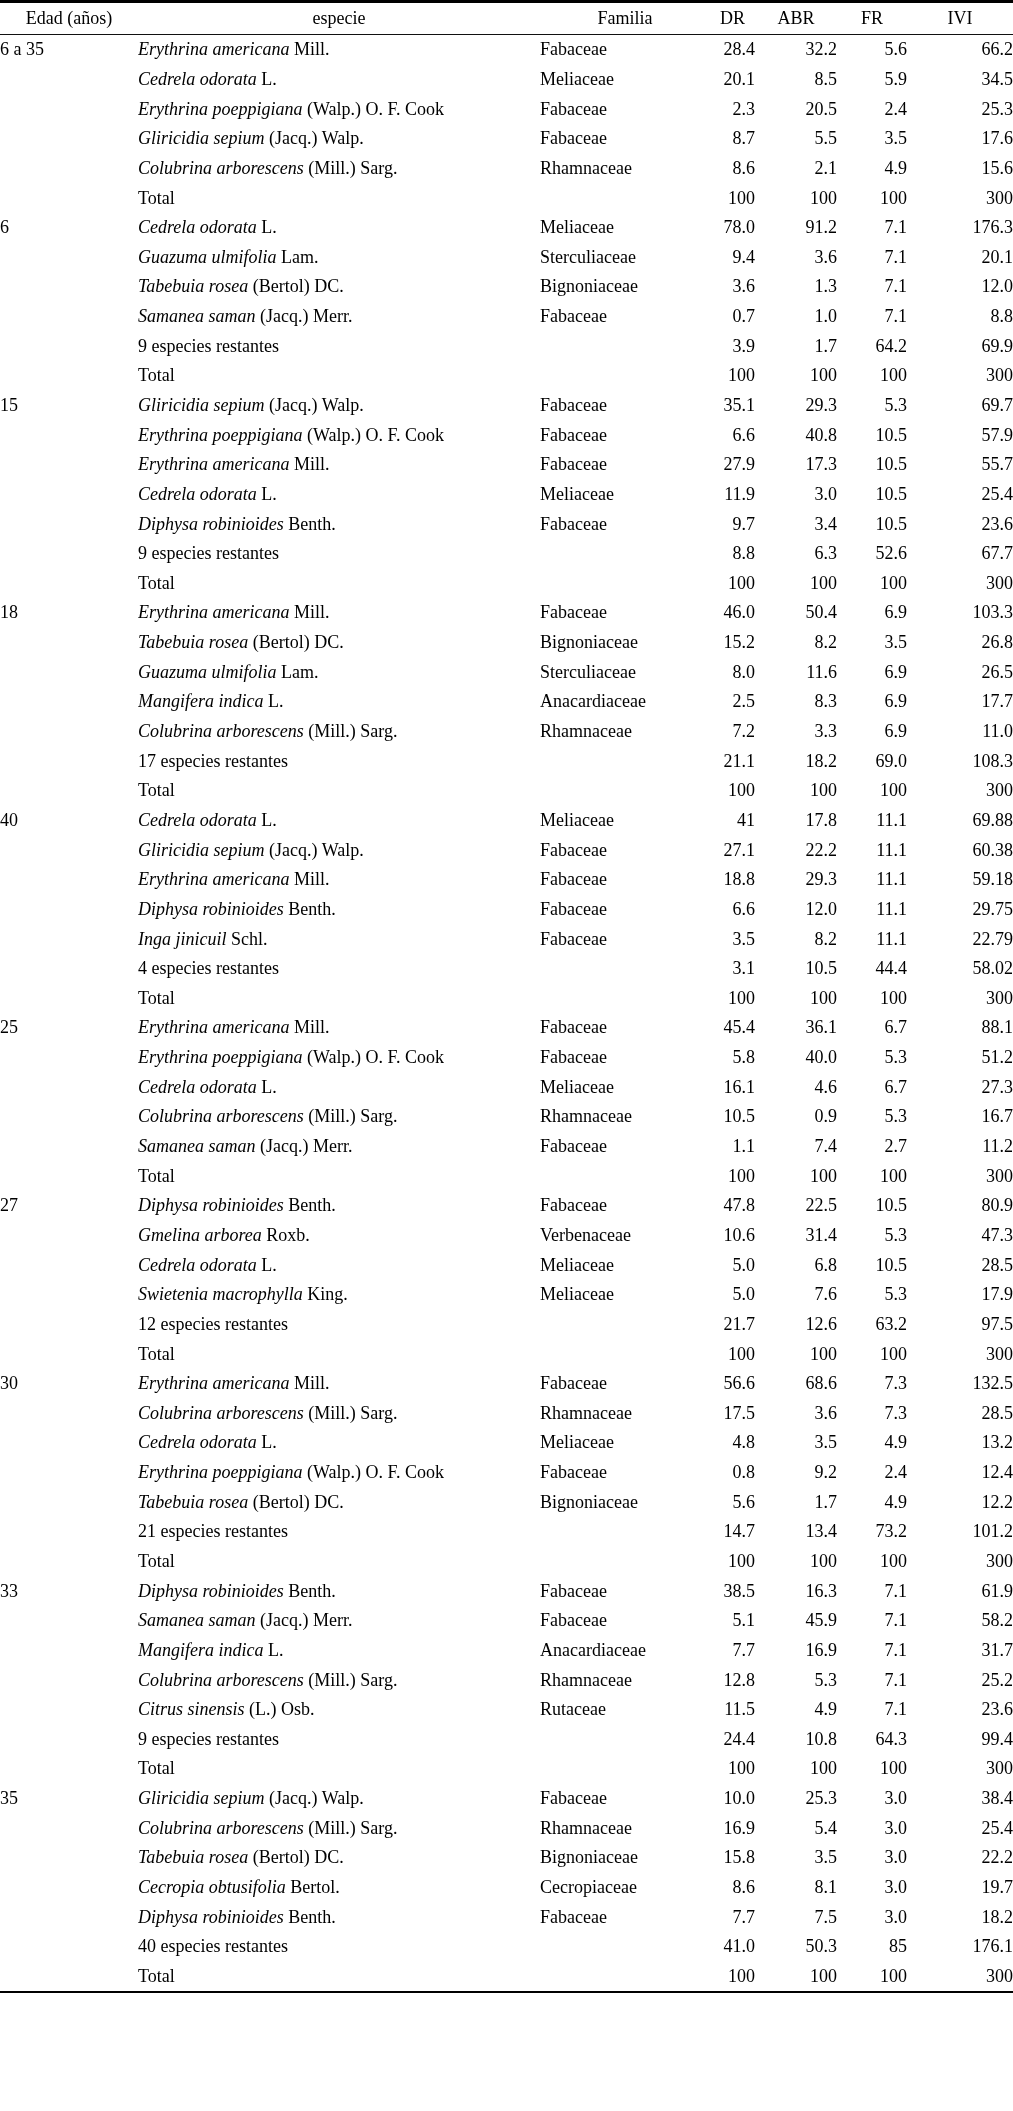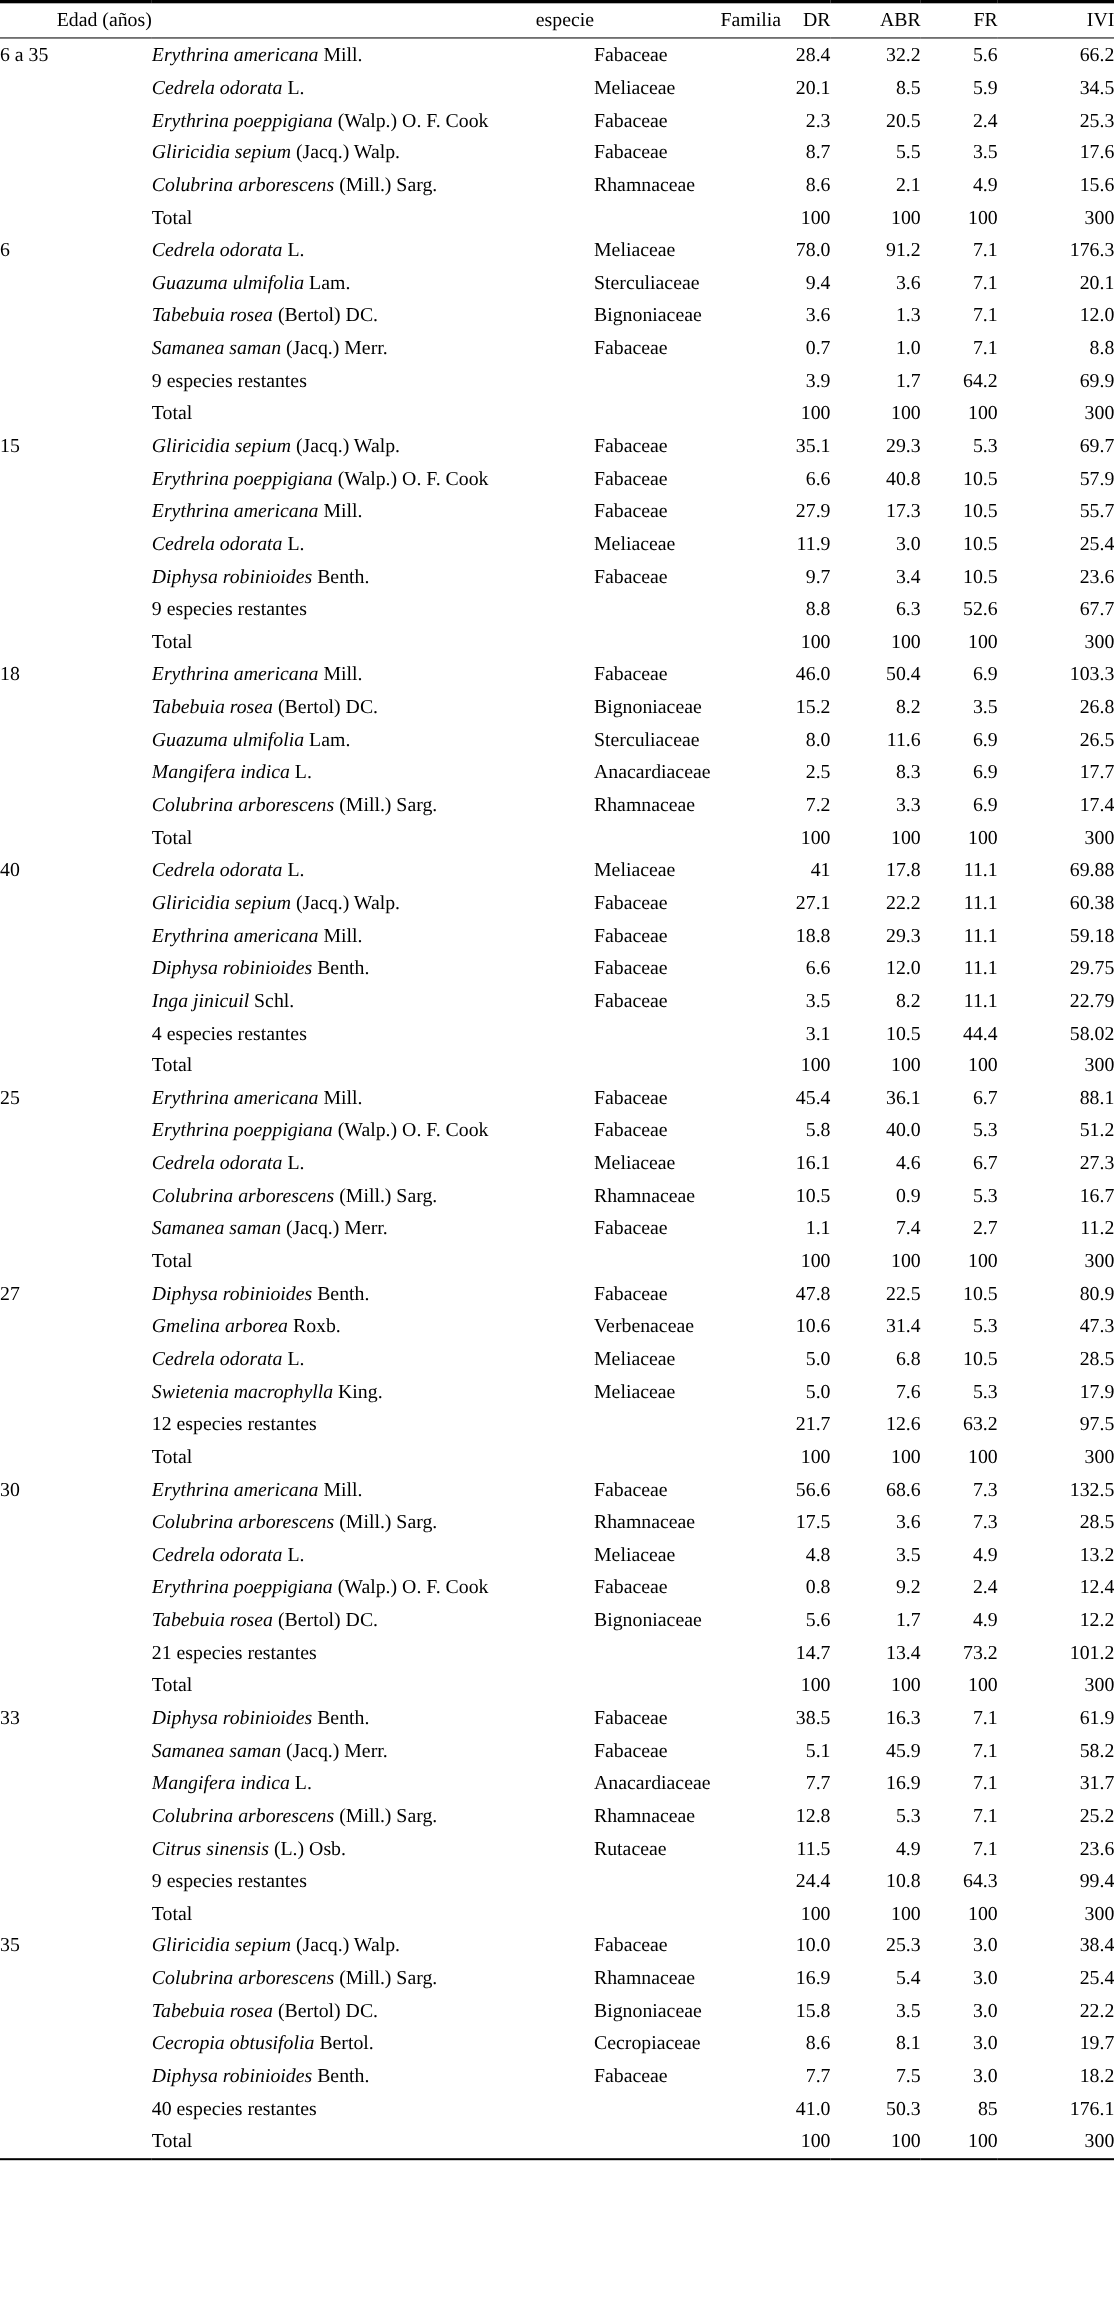--- a/index.html
+++ b/index.html
@@ -18,21 +18,21 @@
     table-layout: fixed;
     border-top: 3px solid #000;
     border-bottom: 2px solid #000;
     font-size: 18px;
   }
   .doc-table thead tr {
     border-bottom: 1.5px solid #111;
   }
   .doc-table th {
     font-weight: normal;
-    text-align: right;
+    text-align: center;
     height: 31px;
     padding: 0;
     vertical-align: middle;
     white-space: nowrap;
     overflow: hidden;
   }
   .doc-table td {
     height: 29.65px;
     padding: 0;
     vertical-align: middle;
@@ -278,21 +278,30 @@
         <td class="c-num">6.9</td>
         <td class="c-num c-ivi">17.7</td>
       </tr>
       <tr>
         <td class="c-age"></td>
         <td class="c-species"><span class="sp-it">Colubrina arborescens</span> (Mill.) Sarg.</td>
         <td class="c-family">Rhamnaceae</td>
         <td class="c-num">7.2</td>
         <td class="c-num">3.3</td>
         <td class="c-num">6.9</td>
-        <td class="c-num c-ivi">17.4</td>
+        <td class="c-num c-ivi">11.0</td>
+      </tr>
+      <tr>
+        <td class="c-age"></td>
+        <td class="c-species">17 especies restantes</td>
+        <td class="c-family"></td>
+        <td class="c-num">21.1</td>
+        <td class="c-num">18.2</td>
+        <td class="c-num">69.0</td>
+        <td class="c-num c-ivi">108.3</td>
       </tr>
       <tr>
         <td class="c-age"></td>
         <td class="c-species">Total</td>
         <td class="c-family"></td>
         <td class="c-num">100</td>
         <td class="c-num">100</td>
         <td class="c-num">100</td>
         <td class="c-num c-ivi">300</td>
       </tr>

